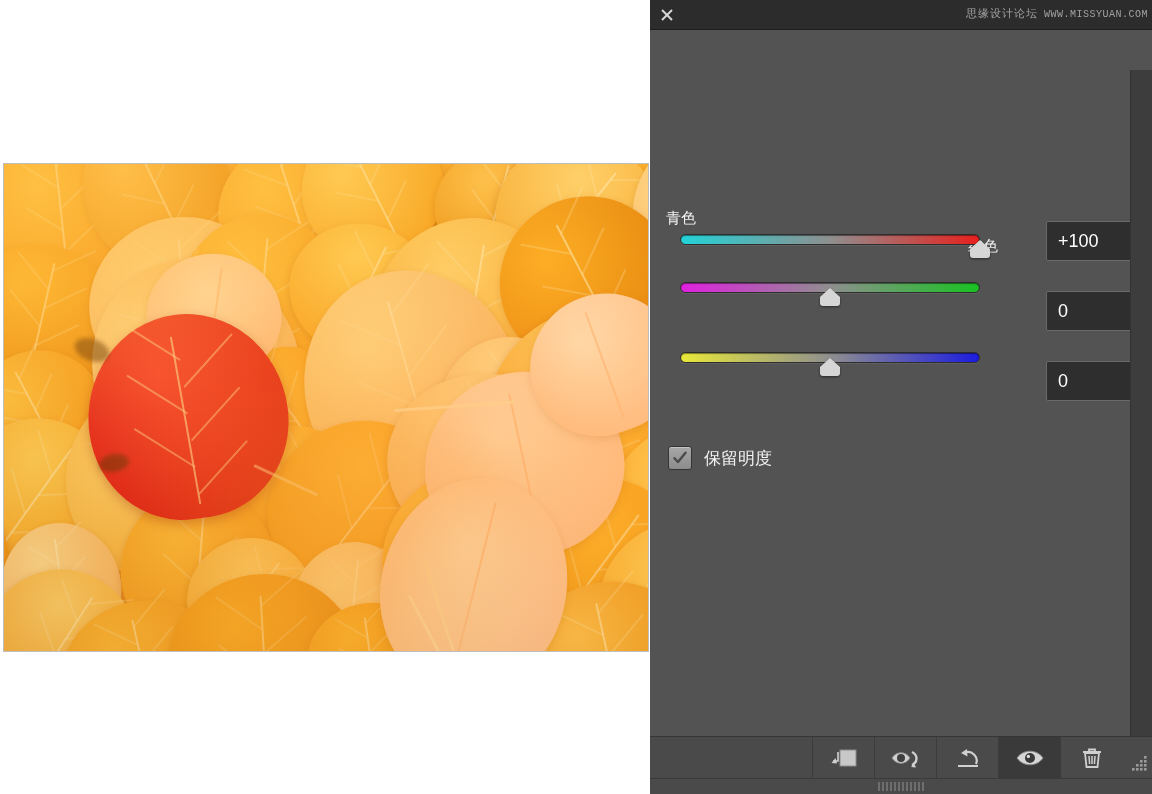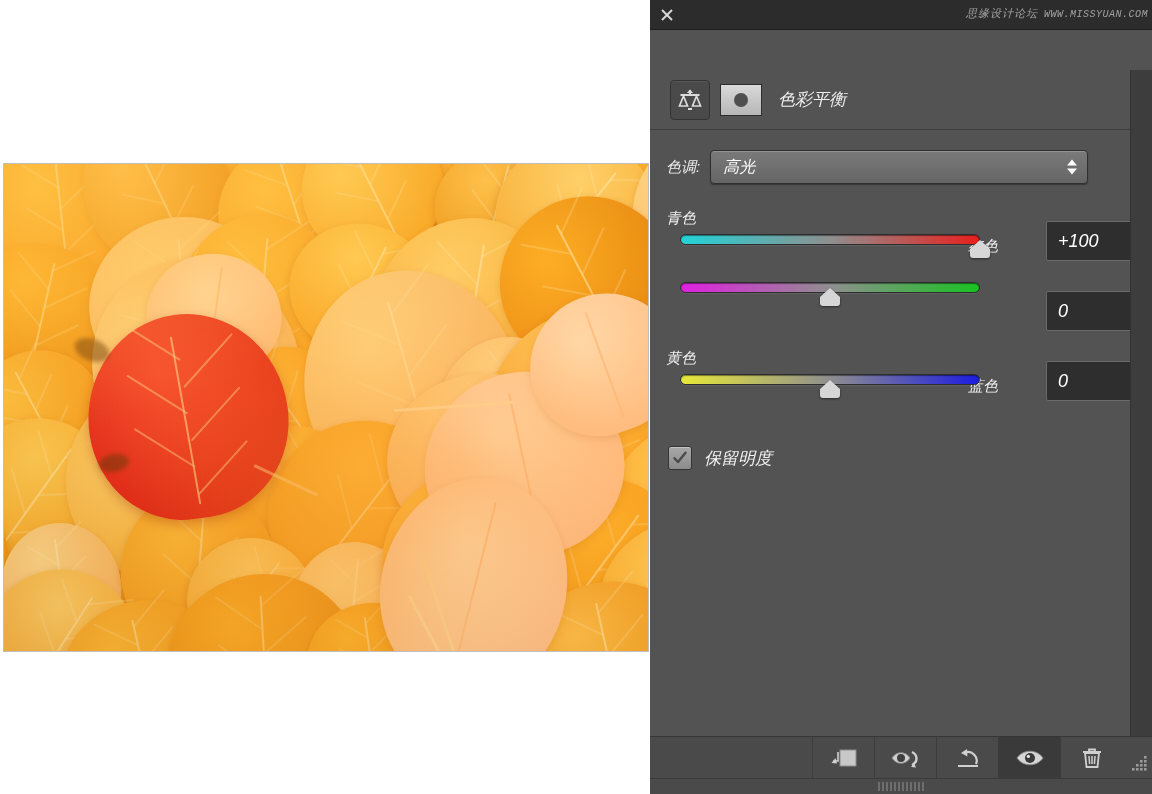--- a/index.html
+++ b/index.html
@@ -9,21 +9,20 @@
     overflow: hidden;
     background: #ffffff;
     font-family: "Liberation Sans", "DejaVu Sans", sans-serif;
   }
 
   #app {
     position: relative;
     width: 1152px;
     height: 794px;
     background: #ffffff;
-    font-style: italic;
   }
 
   
   #photo-wrap {
     position: absolute;
     left: 0; top: 0;
     width: 650px; height: 794px;
     background: #ffffff;
     overflow: hidden;
   }
@@ -697,49 +696,23 @@
           <line x1="4" y1="4" x2="14" y2="14" stroke="#d8d8d8" stroke-width="2"></line>
           <line x1="14" y1="4" x2="4" y2="14" stroke="#d8d8d8" stroke-width="2"></line>
         </svg>
       </div>
       <div id="watermark">
         <span class="wm-cn">思缘设计论坛</span><span class="wm-url">WWW.MISSYUAN.COM</span>
       </div>
     </div>
 
 
-    <div id="adj-header">
-      <div id="adj-icon">
-        <svg width="26" height="26" viewBox="0 0 26 26">
-          <path d="M13 3 L13 8" stroke="#dcdcdc" stroke-width="2"></path>
-          <path d="M13 2.5 l3.2 3.4 -6.4 0 z" fill="#dcdcdc"></path>
-          <path d="M3.5 8 L22.5 8" stroke="#dcdcdc" stroke-width="2"></path>
-          <path d="M6.5 9 L2.5 19 L10.5 19 Z" fill="none" stroke="#dcdcdc" stroke-width="1.7"></path>
-          <path d="M19.5 9 L15.5 19 L23.5 19 Z" fill="none" stroke="#dcdcdc" stroke-width="1.7"></path>
-          <path d="M11 22 L15 22" stroke="#dcdcdc" stroke-width="2"></path>
-        </svg>
-      </div>
-      <div id="layer-thumb">
-        <span class="dot"></span>
-      </div>
-      <div id="adj-title">色彩平衡</div>
-    </div>
 
     <div id="panel-body">
 
-      <div id="tone-row">
-        <span id="tone-label">色调:</span>
-        <div id="tone-select">
-          <span id="tone-value">高光</span>
-          <span id="tone-arrows">
-            <span class="up"></span>
-              <span class="dn"></span>
-          </span>
-        </div>
-      </div>
 
       <div class="slider-block" style="top:78px;">
         <div class="slider-head">
           <span class="left-lab">青色</span>
           <span class="right-lab">红色</span>
         </div>
         <div class="track-wrap">
           <div class="track" style="background: linear-gradient(90deg, rgb(34, 211, 216) 0%, rgb(143, 143, 143) 50%, rgb(232, 32, 29) 100%);"></div>
           <div class="thumb" style="left: 300px;"></div>
         </div>
@@ -748,24 +721,20 @@
 
       <div class="slider-block" style="top:148px;">
         <div class="track-wrap">
           <div class="track" style="background: linear-gradient(90deg, rgb(224, 32, 224) 0%, rgb(143, 143, 143) 50%, rgb(24, 194, 33) 100%);"></div>
           <div class="thumb" style="left: 150px;"></div>
         </div>
         <div class="value-box">0</div>
       </div>
 
       <div class="slider-block" style="top:218px;">
-        <div class="slider-head">
-          <span class="left-lab">黄色</span>
-          <span class="right-lab">蓝色</span>
-        </div>
         <div class="track-wrap">
           <div class="track" style="background: linear-gradient(90deg, rgb(232, 232, 58) 0%, rgb(143, 143, 143) 50%, rgb(28, 28, 224) 100%);"></div>
           <div class="thumb" style="left: 150px;"></div>
         </div>
         <div class="value-box">0</div>
       </div>
 
       <div id="preserve-row">
         <span id="preserve-box">
           <svg width="18" height="18" viewBox="0 0 18 18" style="display: block;">

